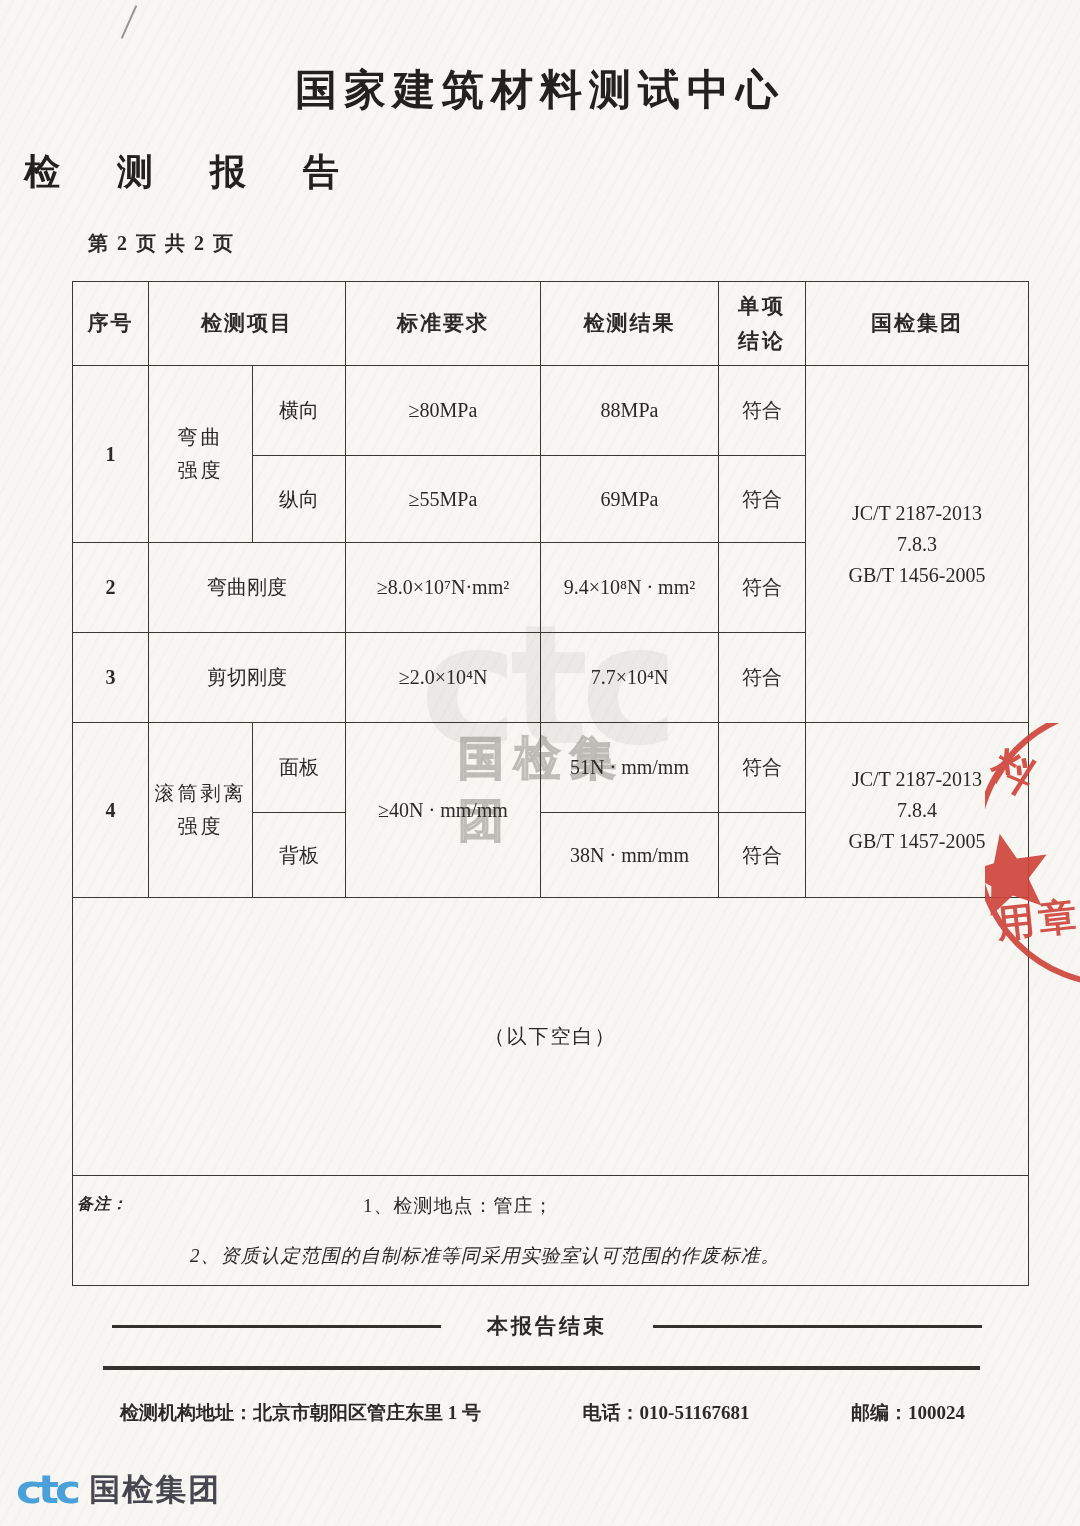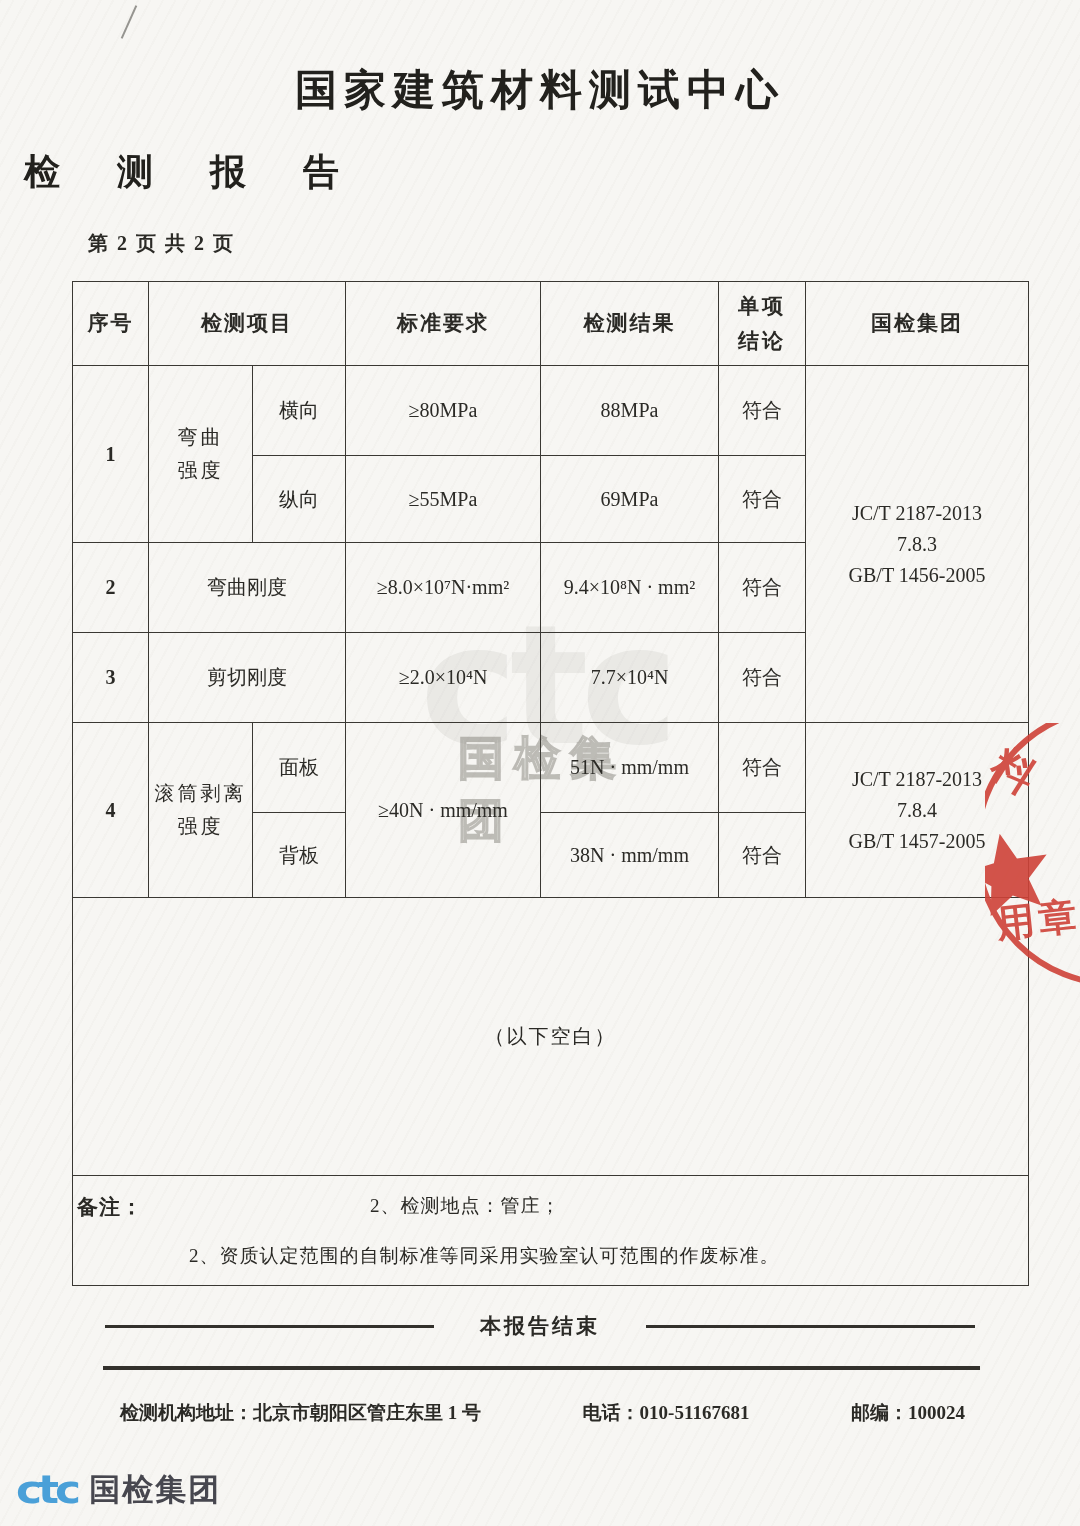--- a/index.html
+++ b/index.html
@@ -72,28 +72,28 @@
   td.idx{ font-weight:700; font-size:22px; }
   .two-line span{ display:block; line-height:1.65; letter-spacing:3px; }
   .basis span{ display:block; line-height:1.55; }
   .basis{ font-size:19px; }
   td.blank-cell{
     text-align:left; vertical-align:top; padding:10px 14px;
     font-size:19px; letter-spacing:2px;
   }
   td.remarks-cell{ text-align:left; vertical-align:top; padding:16px 10px 0 8px; }
   .remarks-wrap{ display:flex; align-items:flex-start; }
-  .remarks-label{ font-size:21px; font-weight:700; white-space:nowrap; letter-spacing:1px; }
+  .remarks-label{ font-size:16px; font-weight:700; white-space:nowrap; letter-spacing:1px;font-style:italic; }
   .remarks-lines{ margin-left:8px; font-size:19px; }
   .remarks-lines .l1{ letter-spacing:1px; }
-  .remarks-lines .l2{ margin-top:22px; margin-left:38px; letter-spacing:1px; }
+  .remarks-lines .l2{ margin-top:22px; margin-left:54px; letter-spacing:1px;font-style:italic; }
 
   
   .end-line{
-    position:absolute; left:105px; top:1312px; width:870px;
+    position:absolute; left:112px; top:1312px; width:870px;
     display:flex; align-items:center; z-index:2;gap:32px;
   }
   .end-line .rule{ flex:1; height:3px; background:#33312c; }
   .end-line .end-text{
     font-size:21px; font-weight:700; letter-spacing:3px; margin:0 14px;
   }
   .footer-rule{
     position:absolute; left:103px; top:1366px; width:877px; height:3.5px;
     background:#33312c;
   }
@@ -222,21 +222,21 @@
 
     <tr style="height:278px">
       <td class="blank-cell" colspan="7">（以下空白）</td>
     </tr>
 
     <tr style="height:110px">
       <td class="remarks-cell" colspan="7">
         <div class="remarks-wrap">
           <span class="remarks-label">备注：</span>
           <div class="remarks-lines">
-            <div class="l1">2、检测地点：管庄；</div>
+            <div class="l1">1、检测地点：管庄；</div>
             <div class="l2">2、资质认定范围的自制标准等同采用实验室认可范围的作废标准。</div>
           </div>
         </div>
       </td>
     </tr>
   </tbody>
     </table>
 
   <div class="end-line">
     <div class="rule"></div>

